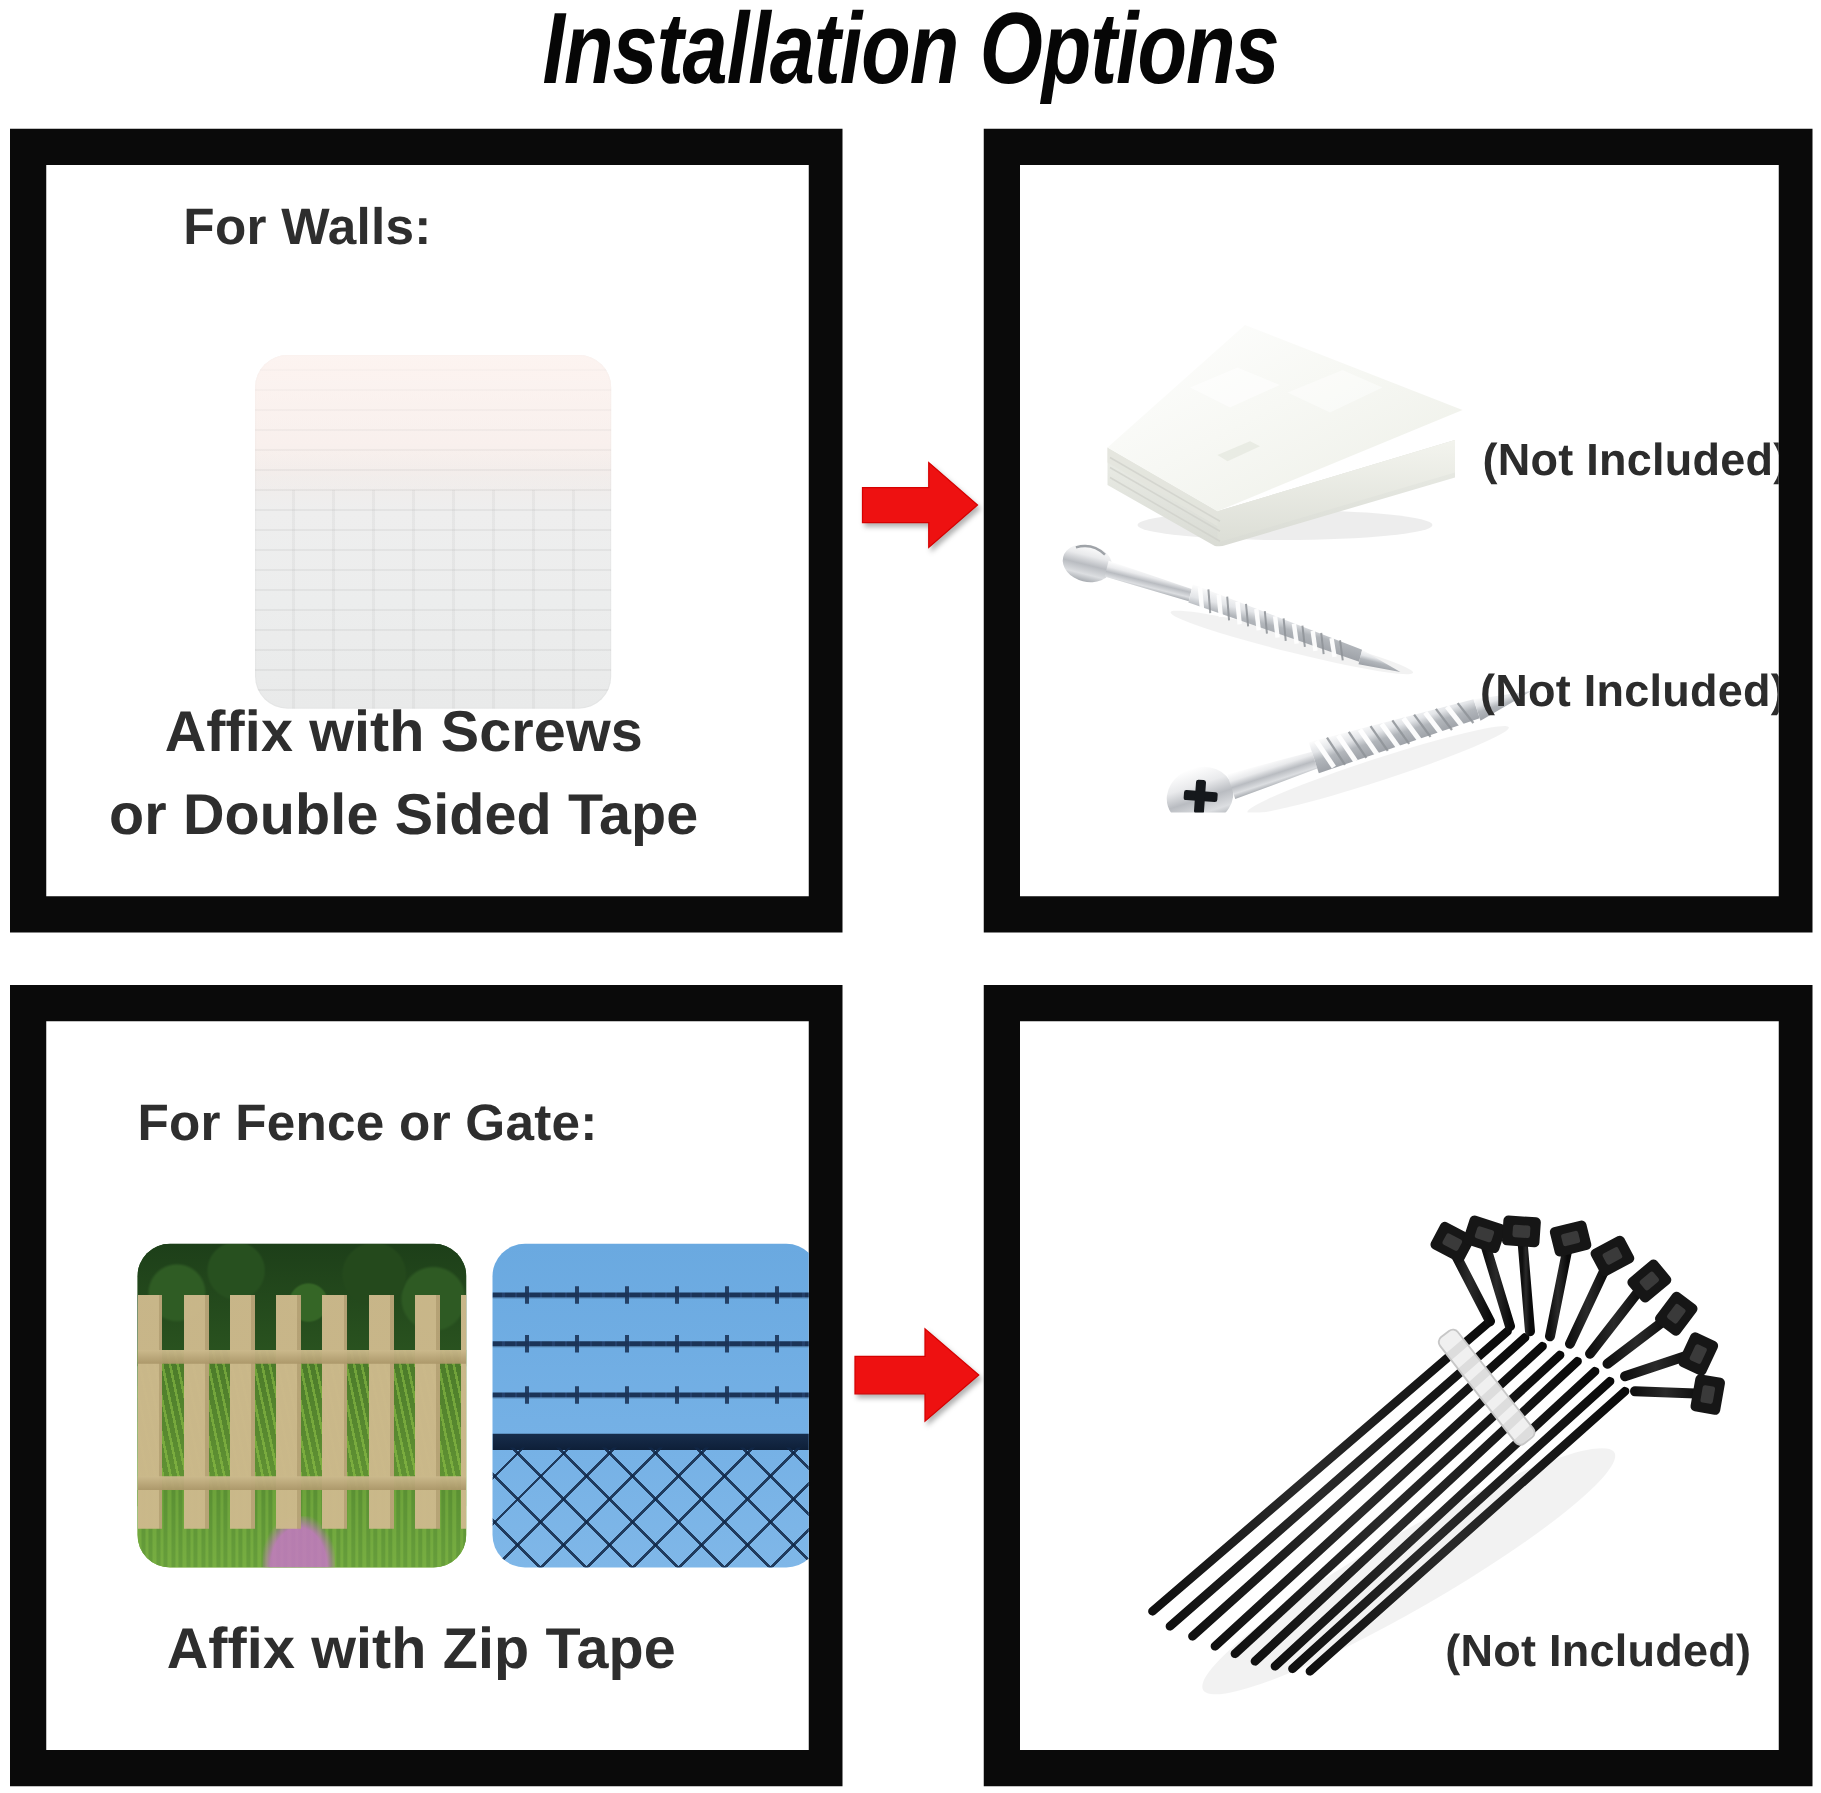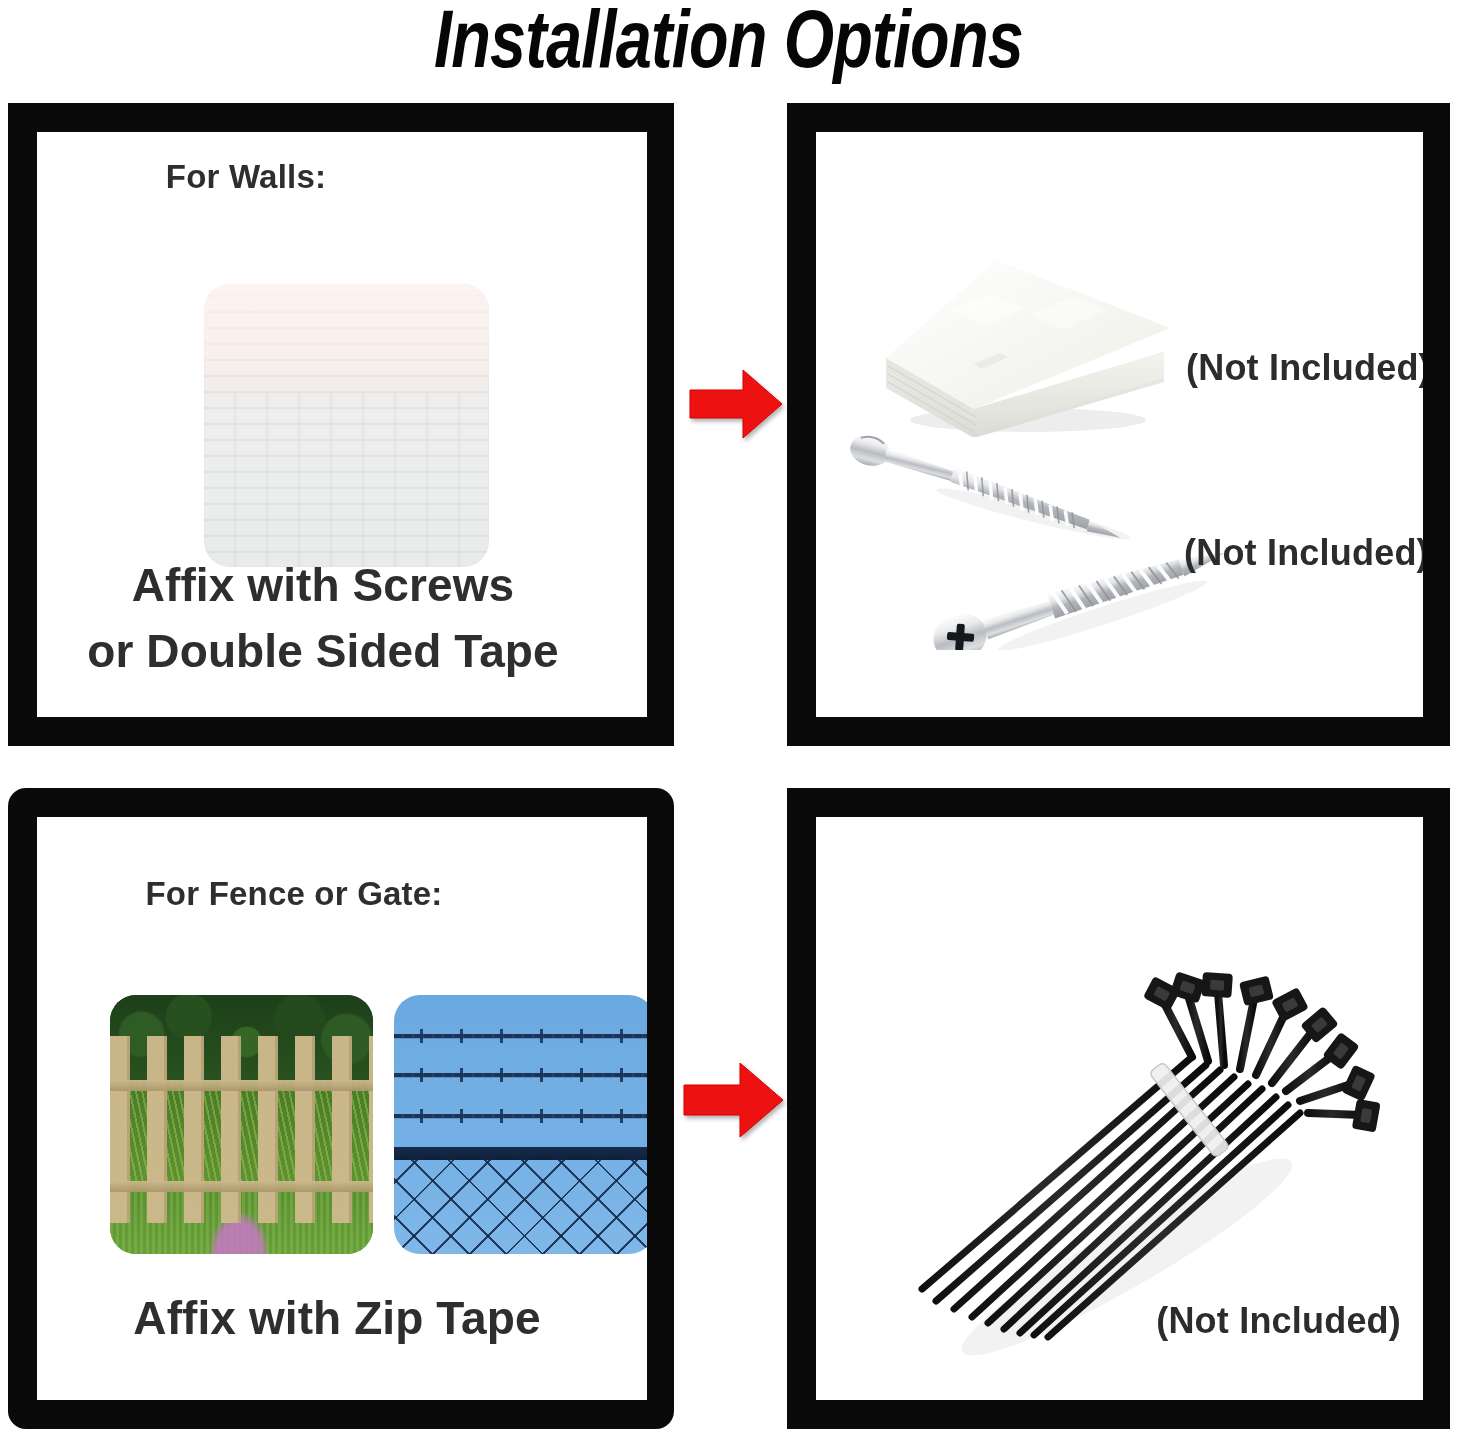--- a/index.html
+++ b/index.html
@@ -48,31 +48,31 @@
   .panel-inner {
     position: relative;
     width: 100%;
     height: 100%;
     background: #ffffff;
     overflow: hidden;
   }
 
   #panel-walls      { left: 8px;   top: 103px;  width: 666px; height: 643px; }
   #panel-wall-hw    { left: 787px; top: 103px;  width: 663px; height: 643px; }
-  #panel-fence      { left: 8px;   top: 788px;  width: 666px; height: 641px; border-radius: 18px; }
+  #panel-fence      { left: 8px;   top: 788px;  width: 666px; height: 641px; }
   #panel-fence-hw   { left: 787px; top: 788px;  width: 663px; height: 641px; }
 
   
   .panel-heading {
     position: absolute;
     width: 100%;
     text-align: center;
     font-weight: 700;
     color: #2e2e2e;
-    font-size: 33px;
+    font-size: 41px;
     letter-spacing: 0.2px;
     white-space: nowrap;
   }
   #heading-walls { top: 26px; padding-right: 192px; }
   #heading-fence { top: 58px; padding-right: 96px; }
 
   .panel-caption {
     position: absolute;
     width: 100%;
     text-align: center;

